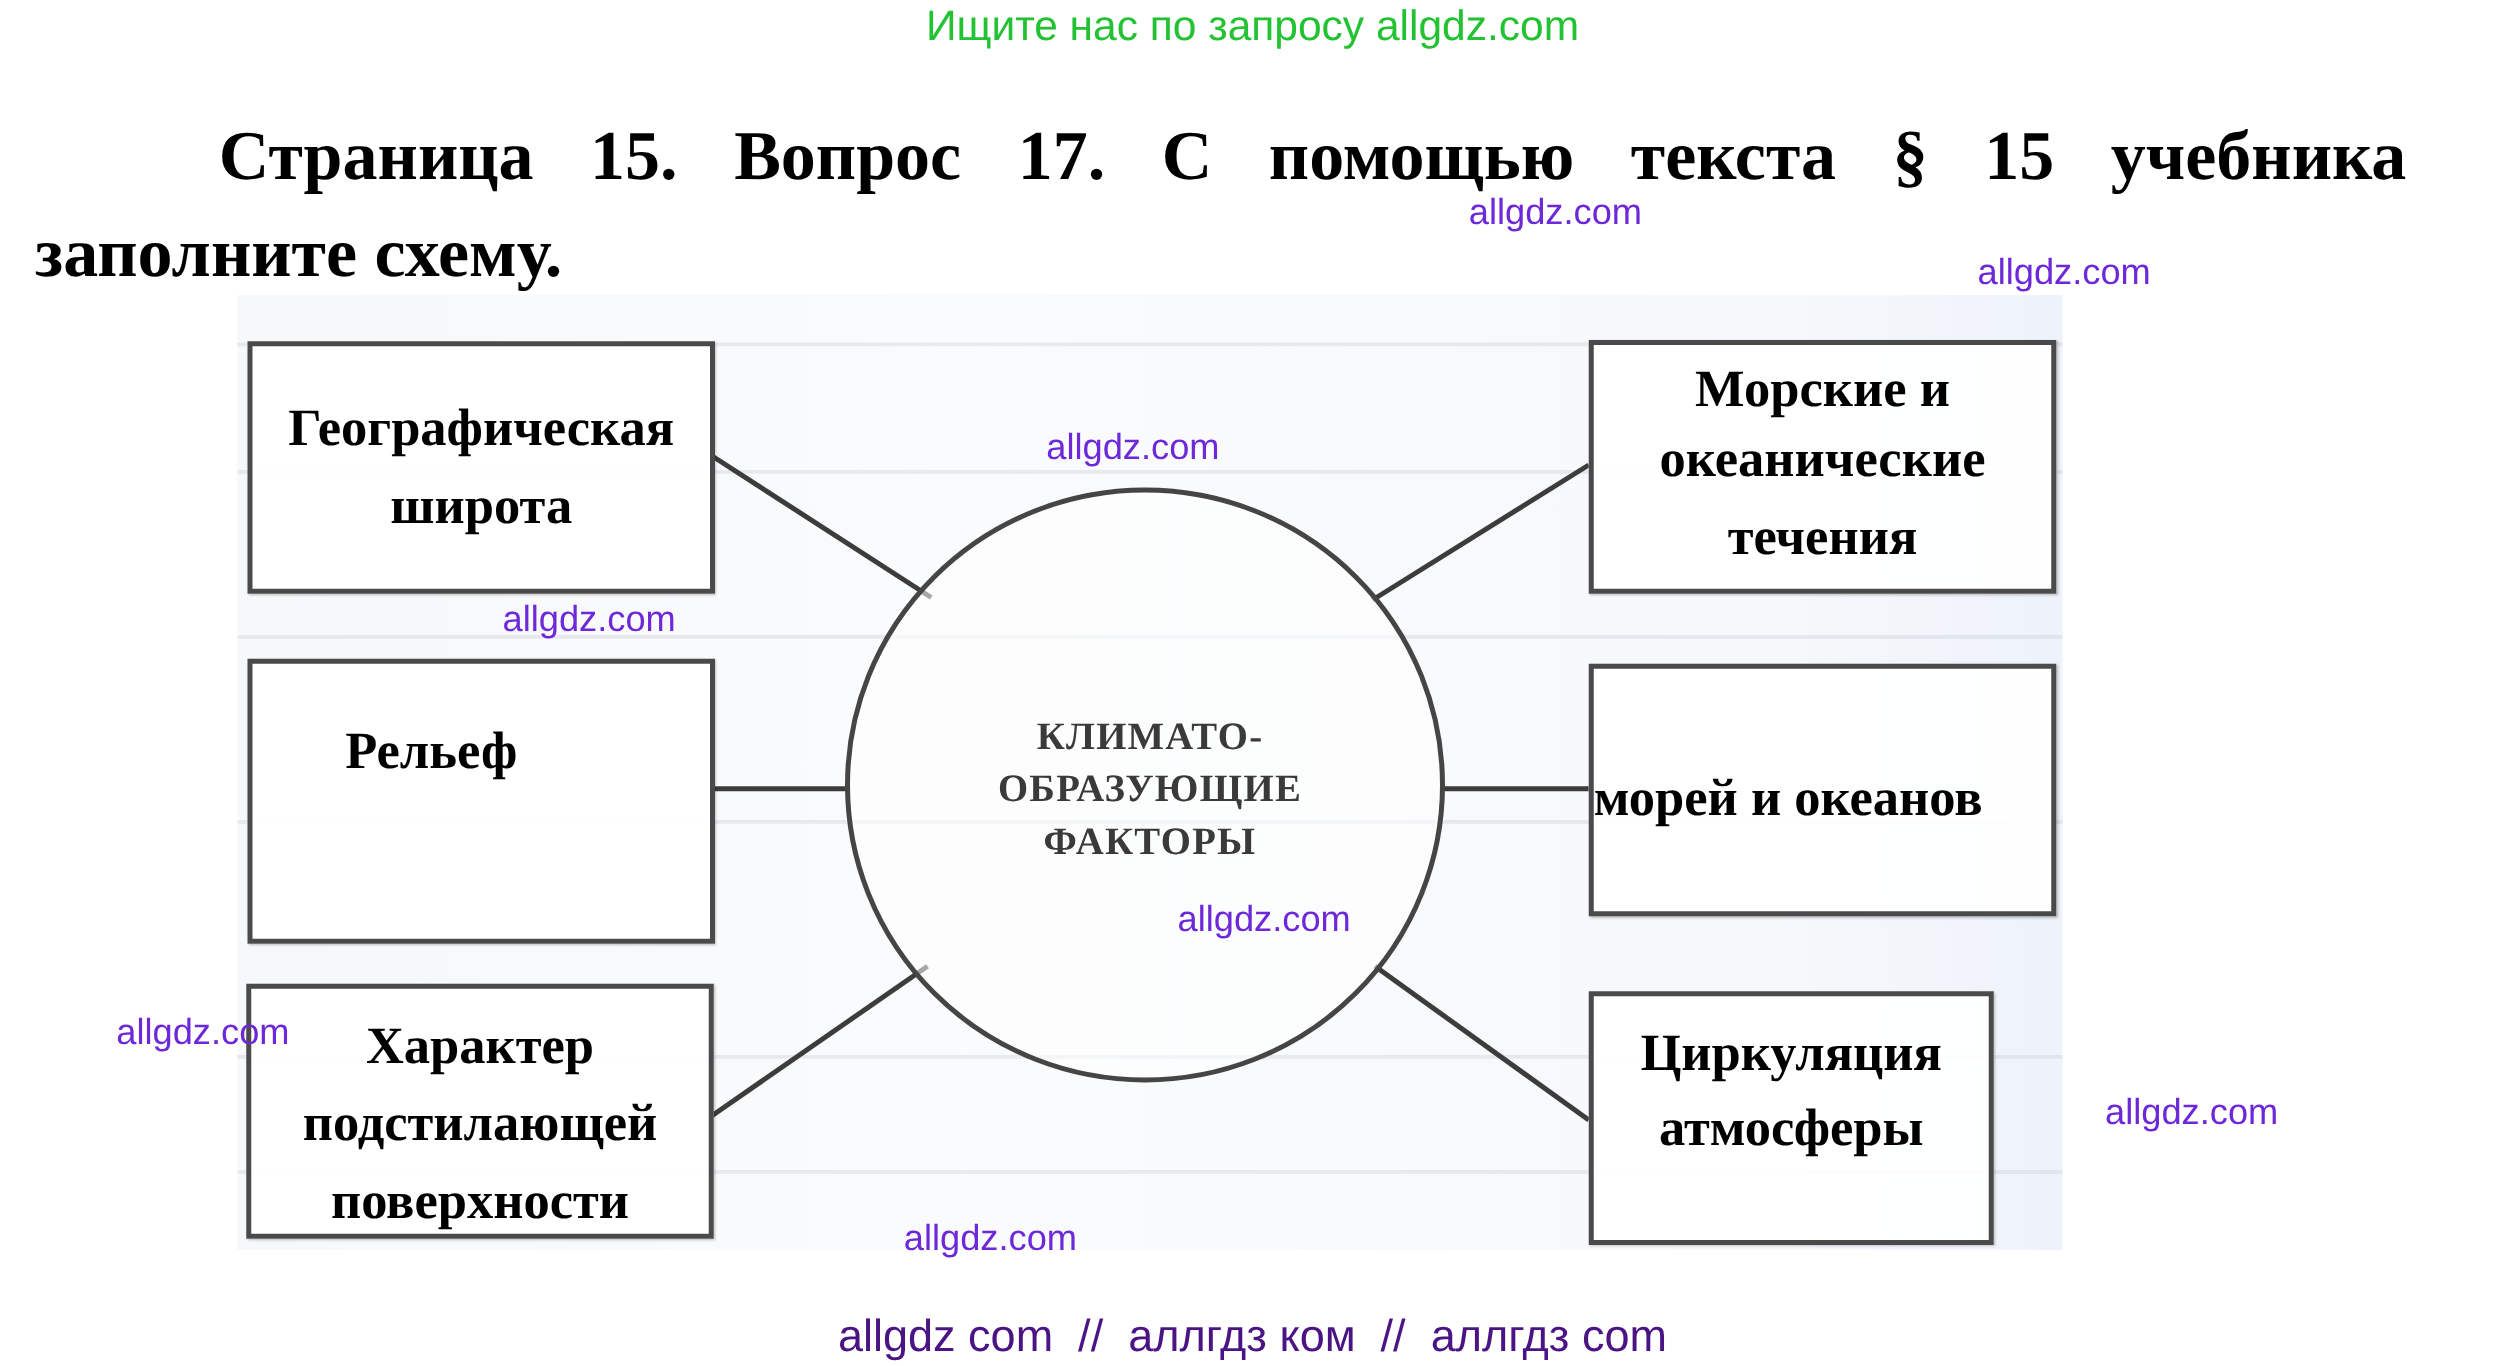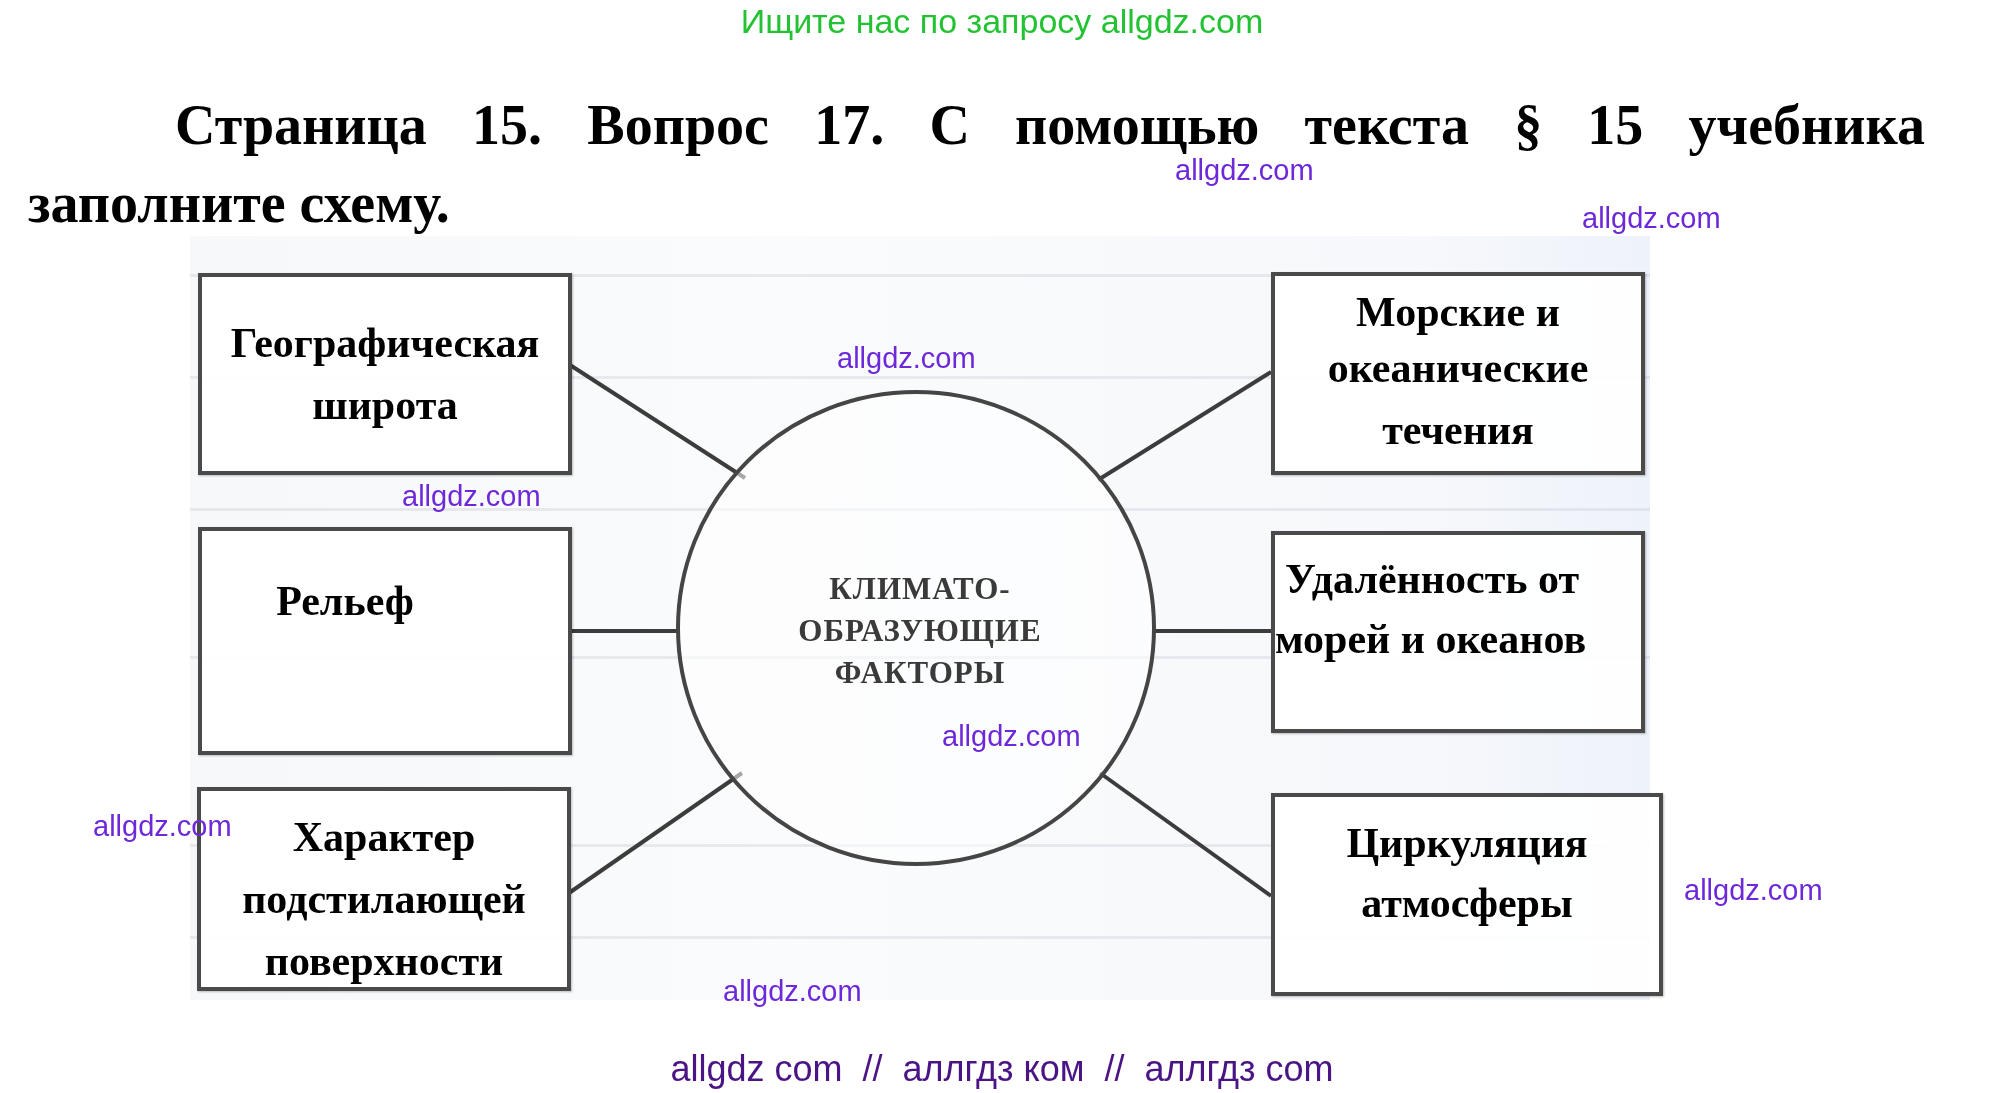--- a/index.html
+++ b/index.html
@@ -94,25 +94,24 @@
   <div class="box-label serif" style="top:140px;">поверхности</div>
 </div>
 
 <div class="box" style="left:1271px; top:272px; width:374px; height:203px;text-decoration:underline;">
   <div class="box-label serif" style="top:6px;">Морские и</div>
   <div class="box-label serif" style="top:62px;">океанические</div>
   <div class="box-label serif" style="top:124px;">течения</div>
 </div>
 
 <div class="box" style="left:1271px; top:531px; width:374px; height:202px;">
-  <div class="box-label serif" style="top:14px; text-align:left; padding-left:10px;">Удалённость от</div>
   <div class="box-label serif" style="top:74px; text-align:left; padding-left:0px;">морей и океанов</div>
 </div>
 
-<div class="box" style="left:1271px; top:793px; width:392px; height:203px;text-decoration:underline;">
+<div class="box" style="left:1271px; top:793px; width:324px; height:203px;text-decoration:underline;">
   <div class="box-label serif" style="top:16px;">Циркуляция</div>
   <div class="box-label serif" style="top:76px;">атмосферы</div>
 </div>
 
 <div class="wm sans" style="left:1175px; top:154px;">allgdz.com</div>
 <div class="wm sans" style="left:1582px; top:202px;">allgdz.com</div>
 <div class="wm sans" style="left:837px; top:342px;">allgdz.com</div>
 <div class="wm sans" style="left:402px; top:480px;">allgdz.com</div>
 <div class="wm sans" style="left:942px; top:720px;">allgdz.com</div>
 <div class="wm sans" style="left:93px; top:810px;">allgdz.com</div>

